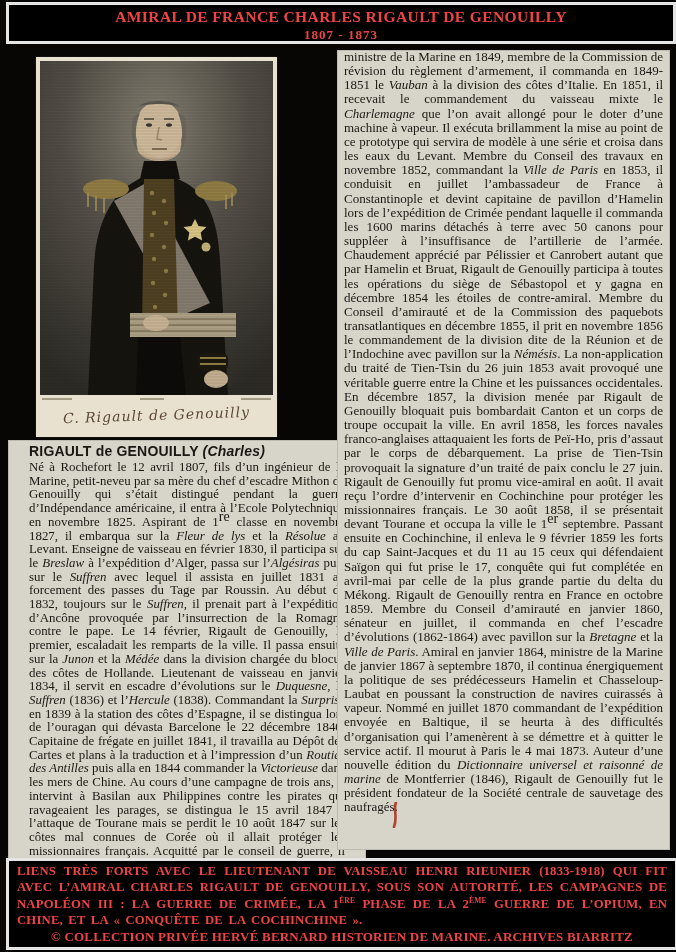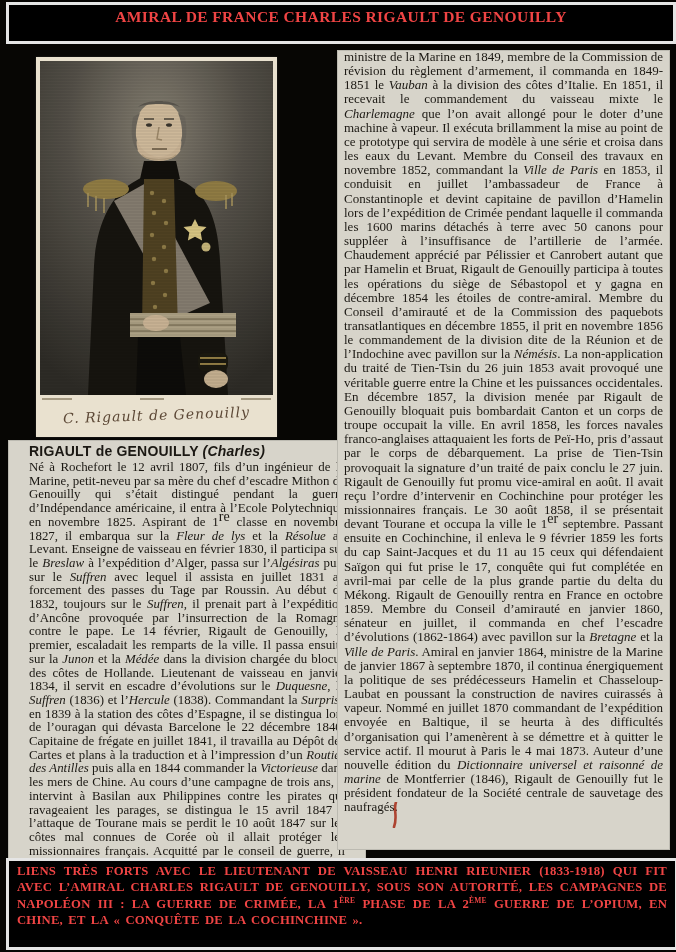--- a/index.html
+++ b/index.html
@@ -40,20 +40,21 @@
   .bodytext sup{font-size:14px;line-height:0;}
   .red-mark{position:absolute;left:52px;top:752px;pointer-events:none;}
 </style>
 </head>
 <body>
 
 <div class="page">
 
   <div class="banner banner-top">
     <div class="t1">AMIRAL DE FRANCE CHARLES RIGAULT DE GENOUILLY</div>
+    <div class="t2">1807 - 1873</div>
   </div>
 
   <div class="portrait">
     <svg class="engraving" viewBox="0 0 233 334" xmlns="http://www.w3.org/2000/svg">
       <defs>
         <radialGradient id="halo" cx="0.5" cy="0.2" r="0.85">
           <stop offset="0" stop-color="#837d70"></stop>
           <stop offset="0.45" stop-color="#534f47"></stop>
           <stop offset="1" stop-color="#2d2b26"></stop>
         </radialGradient>
@@ -148,15 +149,16 @@
 
   <div class="panel panel-right">
     <div class="bodytext">ministre de la Marine en 1849, membre de la Commission de révision du règlement d’armement, il commanda en 1849-1851 le <i>Vauban</i> à la division des côtes d’Italie. En 1851, il recevait le commandement du vaisseau mixte le <i>Charlemagne</i> que l’on avait allongé pour le doter d’une machine à vapeur. Il exécuta brillamment la mise au point de ce prototype qui servira de modèle à une série et croisa dans les eaux du Levant. Membre du Conseil des travaux en novembre 1852, commandant la <i>Ville de Paris</i> en 1853, il conduisit en juillet l’ambassadeur de France à Constantinople et devint capitaine de pavillon d’Hamelin lors de l’expédition de Crimée pendant laquelle il commanda les 1600 marins détachés à terre avec 50 canons pour suppléer à l’insuffisance de l’artillerie de l’armée. Chaudement apprécié par Pélissier et Canrobert autant que par Hamelin et Bruat, Rigault de Genouilly participa à toutes les opérations du siège de Sébastopol et y gagna en décembre 1854 les étoiles de contre-amiral. Membre du Conseil d’amirauté et de la Commission des paquebots transatlantiques en décembre 1855, il prit en novembre 1856 le commandement de la division dite de la Réunion et de l’Indochine avec pavillon sur la <i>Némésis</i>. La non-application du traité de Tien-Tsin du 26 juin 1853 avait provoqué une véritable guerre entre la Chine et les puissances occidentales. En décembre 1857, la division menée par Rigault de Genouilly bloquait puis bombardait Canton et un corps de troupe occupait la ville. En avril 1858, les forces navales franco-anglaises attaquaient les forts de Peï-Ho, pris d’assaut par le corps de débarquement. La prise de Tien-Tsin provoquait la signature d’un traité de paix conclu le 27 juin. Rigault de Genouilly fut promu vice-amiral en août. Il avait reçu l’ordre d’intervenir en Cochinchine pour protéger les missionnaires français. Le 30 août 1858, il se présentait devant Tourane et occupa la ville le 1<sup>er</sup> septembre. Passant ensuite en Cochinchine, il enleva le 9 février 1859 les forts du cap Saint-Jacques et du 11 au 15 ceux qui défendaient Saïgon qui fut prise le 17, conquête qui fut complétée en avril-mai par celle de la plus grande partie du delta du Mékong. Rigault de Genouilly rentra en France en octobre 1859. Membre du Conseil d’amirauté en janvier 1860, sénateur en juillet, il commanda en chef l’escadre d’évolutions (1862-1864) avec pavillon sur la <i>Bretagne</i> et la <i>Ville de Paris</i>. Amiral en janvier 1864, ministre de la Marine de janvier 1867 à septembre 1870, il continua énergiquement la politique de ses prédécesseurs Hamelin et Chasseloup-Laubat en poussant la construction de navires cuirassés à vapeur. Nommé en juillet 1870 commandant de l’expédition envoyée en Baltique, il se heurta à des difficultés d’organisation qui l’amenèrent à se démettre et à quitter le service actif. Il mourut à Paris le 4 mai 1873. Auteur d’une nouvelle édition du <i>Dictionnaire universel et raisonné de marine</i> de Montferrier (1846), Rigault de Genouilly fut le président fondateur de la Société centrale de sauvetage des naufragés.</div>
     <svg class="red-mark" width="12" height="26" viewBox="0 0 12 26" xmlns="http://www.w3.org/2000/svg">
       <path d="M7,0 C4,8 9,14 5,25" fill="none" stroke="#a62a16" stroke-width="2.6" stroke-linecap="round" opacity="0.85"></path>
     </svg>
   </div>
 
   <div class="banner banner-bottom">
     <div class="cap">LIENS TRÈS FORTS AVEC LE LIEUTENANT DE VAISSEAU HENRI RIEUNIER (1833-1918) QUI FIT AVEC L’AMIRAL CHARLES RIGAULT DE GENOUILLY, SOUS SON AUTORITÉ, LES CAMPAGNES DE NAPOLÉON III : LA GUERRE DE CRIMÉE, LA 1<sup>ÈRE</sup> PHASE DE LA 2<sup>ÈME</sup> GUERRE DE L’OPIUM, EN CHINE, ET LA « CONQUÊTE DE LA COCHINCHINE ».</div>
+    <div class="copy">© COLLECTION PRIVÉE HERVÉ BERNARD HISTORIEN DE MARINE. ARCHIVES BIARRITZ</div>
   </div>
 
 </div>
 
 </body></html>

